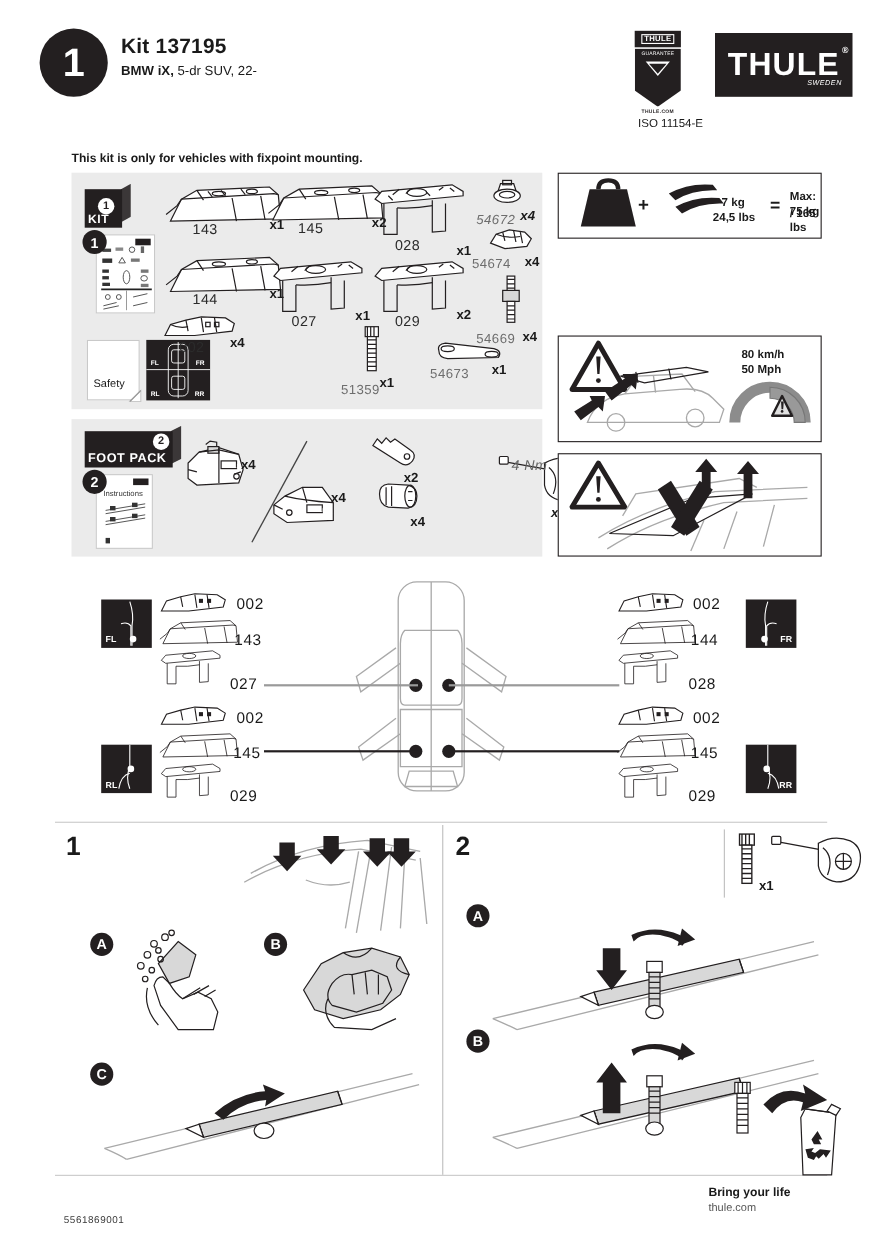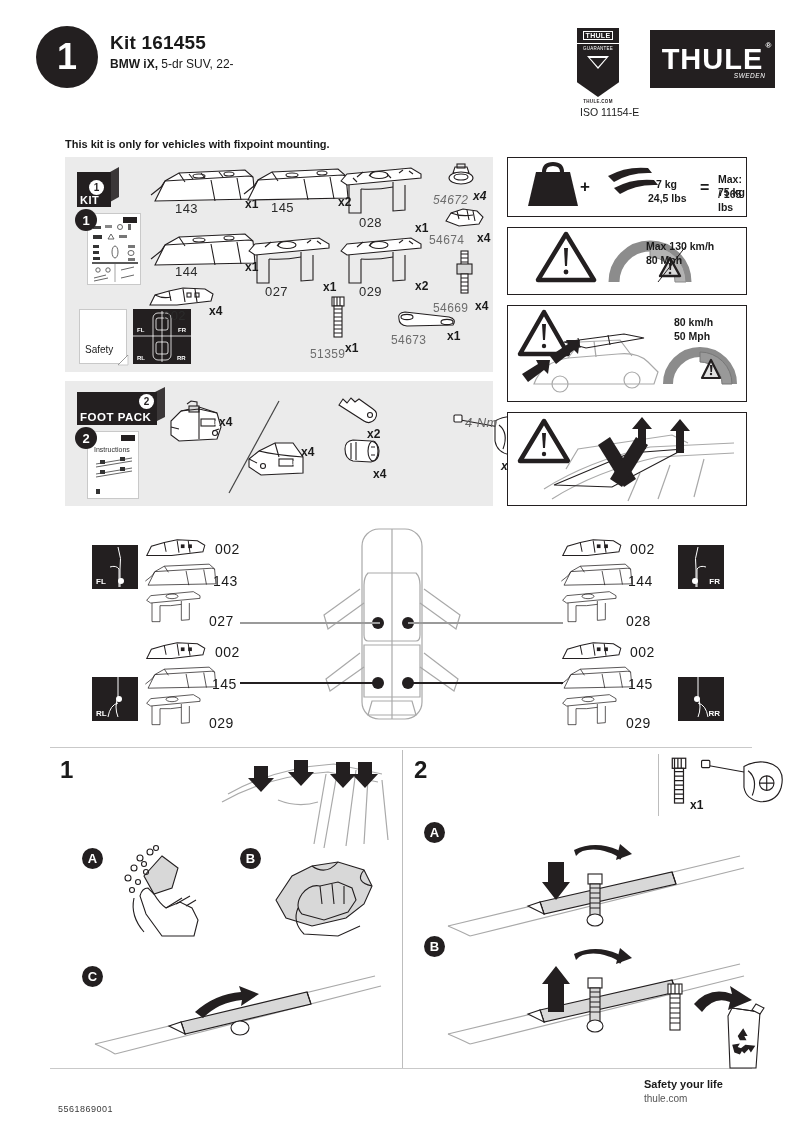--- a/index.html
+++ b/index.html
@@ -130,21 +130,21 @@
 </style>
 </head>
 <body>
 
 <div class="page">
 
   <div class="header">
     <div class="step-badge">
       <span>1</span>
     </div>
-    <div class="kit-title">Kit 161455</div>
+    <div class="kit-title">Kit 137195</div>
     <div class="kit-sub">
       <b>BMW iX,</b><span> 5-dr SUV, 22-</span>
     </div>
 
     <div class="guarantee">
       <div class="g-top">
         <span>THULE</span>
       </div>
       <div class="g-shield">
         <div class="gtxt">GUARANTEE</div>
@@ -513,35 +513,20 @@
       <path class="fill-black" d="M106 30 Q124 20 146 22 L150 27 Q128 26 112 36 Z"></path>
     </svg>
     <div class="wtxt" style="left:72px;top:18px;font-size:17px;">+</div>
     <div class="wtxt" style="left:148px;top:20px;">7 kg</div>
     <div class="wtxt" style="left:140px;top:34px;">24,5 lbs</div>
     <div class="wtxt" style="left:192px;top:20px;font-size:16px;">=</div>
     <div class="wtxt" style="left:210px;top:15px;">Max: 75 kg</div>
     <div class="wtxt" style="left:210px;top:30px;">/ 165 lbs</div>
   </div>
 
-  <div class="warn w2">
-    <svg width="236" height="64" viewBox="0 0 236 64">
-      <path d="M30 52 L58 6 L86 52 Z" fill="#fff" stroke="#231f20" stroke-width="4.5" stroke-linejoin="round"></path>
-      <path class="fill-black" d="M56 20 L60 20 L59 38 L57 38 Z"></path>
-      <circle class="fill-black" cx="58" cy="44" r="2.4"></circle>
-      <path d="M106 54 A36 36 0 0 1 178 54" fill="none" stroke="#8c8c8c" stroke-width="11"></path>
-      <path d="M142 18 A36 36 0 0 1 178 54 L167 54 A25 25 0 0 0 142 29 Z" fill="#b3b3b3" stroke="#8c8c8c" stroke-width="1"></path>
-      <path d="M152 48 L162 30 L172 48 Z" fill="#d8d8d8" stroke="#231f20" stroke-width="2.4" stroke-linejoin="round"></path>
-      <path class="fill-black" d="M161 35 L163.5 35 L163 42 L161.5 42 Z"></path>
-      <circle class="fill-black" cx="162" cy="45" r="1.3"></circle>
-      <path d="M150 54 L178 18" stroke="#231f20" stroke-width="1" fill="none"></path>
-    </svg>
-    <div class="wtxt" style="left:138px;top:12px;">Max  130 km/h</div>
-    <div class="wtxt" style="left:138px;top:26px;">80 Mph</div>
-  </div>
 
   <div class="warn w3">
     <svg width="236" height="93" viewBox="0 0 236 93">
       <path d="M12 48 L36 6 L60 48 Z" fill="#fff" stroke="#231f20" stroke-width="4.5" stroke-linejoin="round"></path>
       <path class="fill-black" d="M34 18 L38 18 L37 34 L35 34 Z"></path>
       <circle class="fill-black" cx="36" cy="40" r="2.2"></circle>
       <g class="car-ln">
         <path d="M26 78 Q34 56 60 52 L110 48 Q130 46 140 56 L150 66 L146 78 Z"></path>
         <path d="M60 52 L72 36 L112 34 L124 50"></path>
         <path d="M86 35 L88 51"></path>
@@ -883,16 +868,16 @@
     <path class="ln" d="M72 28 L100 32" fill="none"></path>
     <path class="fill-white" d="M96 24 L104 28 L100 34 L92 30 Z"></path>
     <g class="fill-black" transform="translate(70,46) scale(.55)">
       <path d="M24 4 L32 18 L26 18 L30 26 L18 26 L14 18 Z"></path>
       <path d="M4 34 L18 32 L14 38 L24 42 L18 52 L8 48 Z"></path>
       <path d="M46 36 L38 48 L34 42 L26 50 L18 42 L28 34 Z"></path>
     </g>
   </svg>
 
   <div class="footer-code">5561869001</div>
-  <div class="footer-bring">Safety your life</div>
+  <div class="footer-bring">Bring your life</div>
   <div class="footer-url">thule.com</div>
 
 </div>
 
 </body></html>

